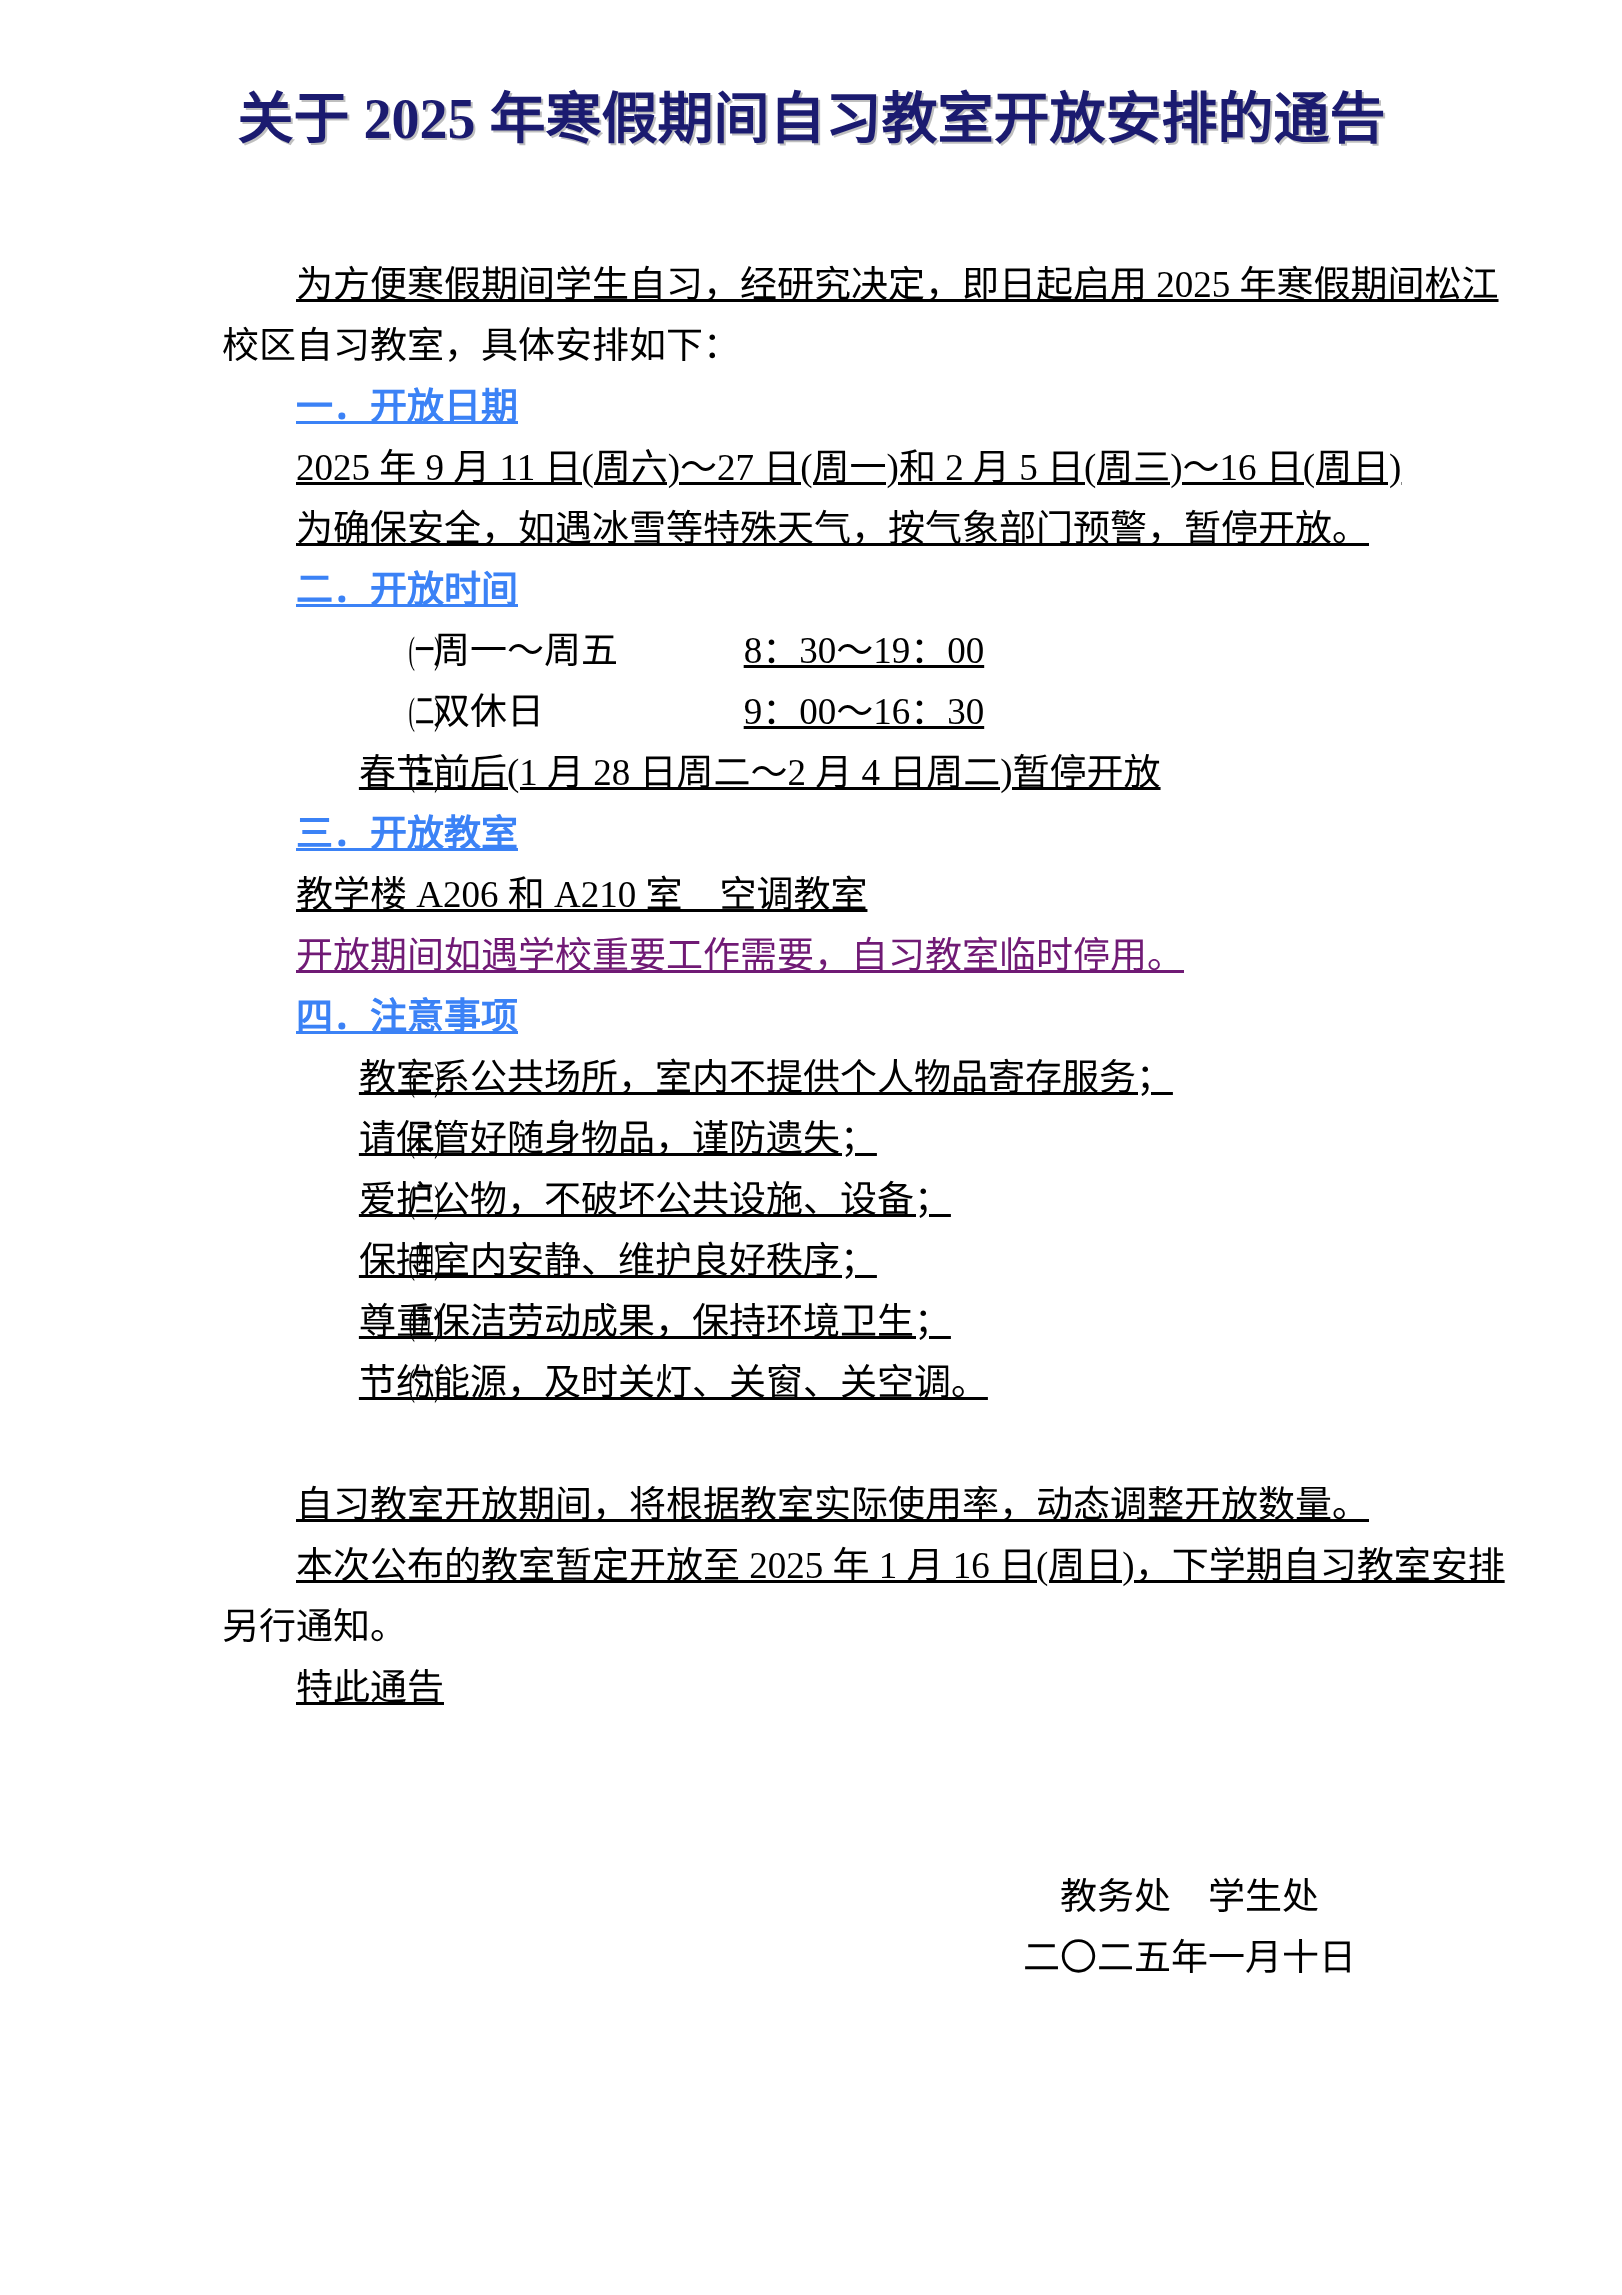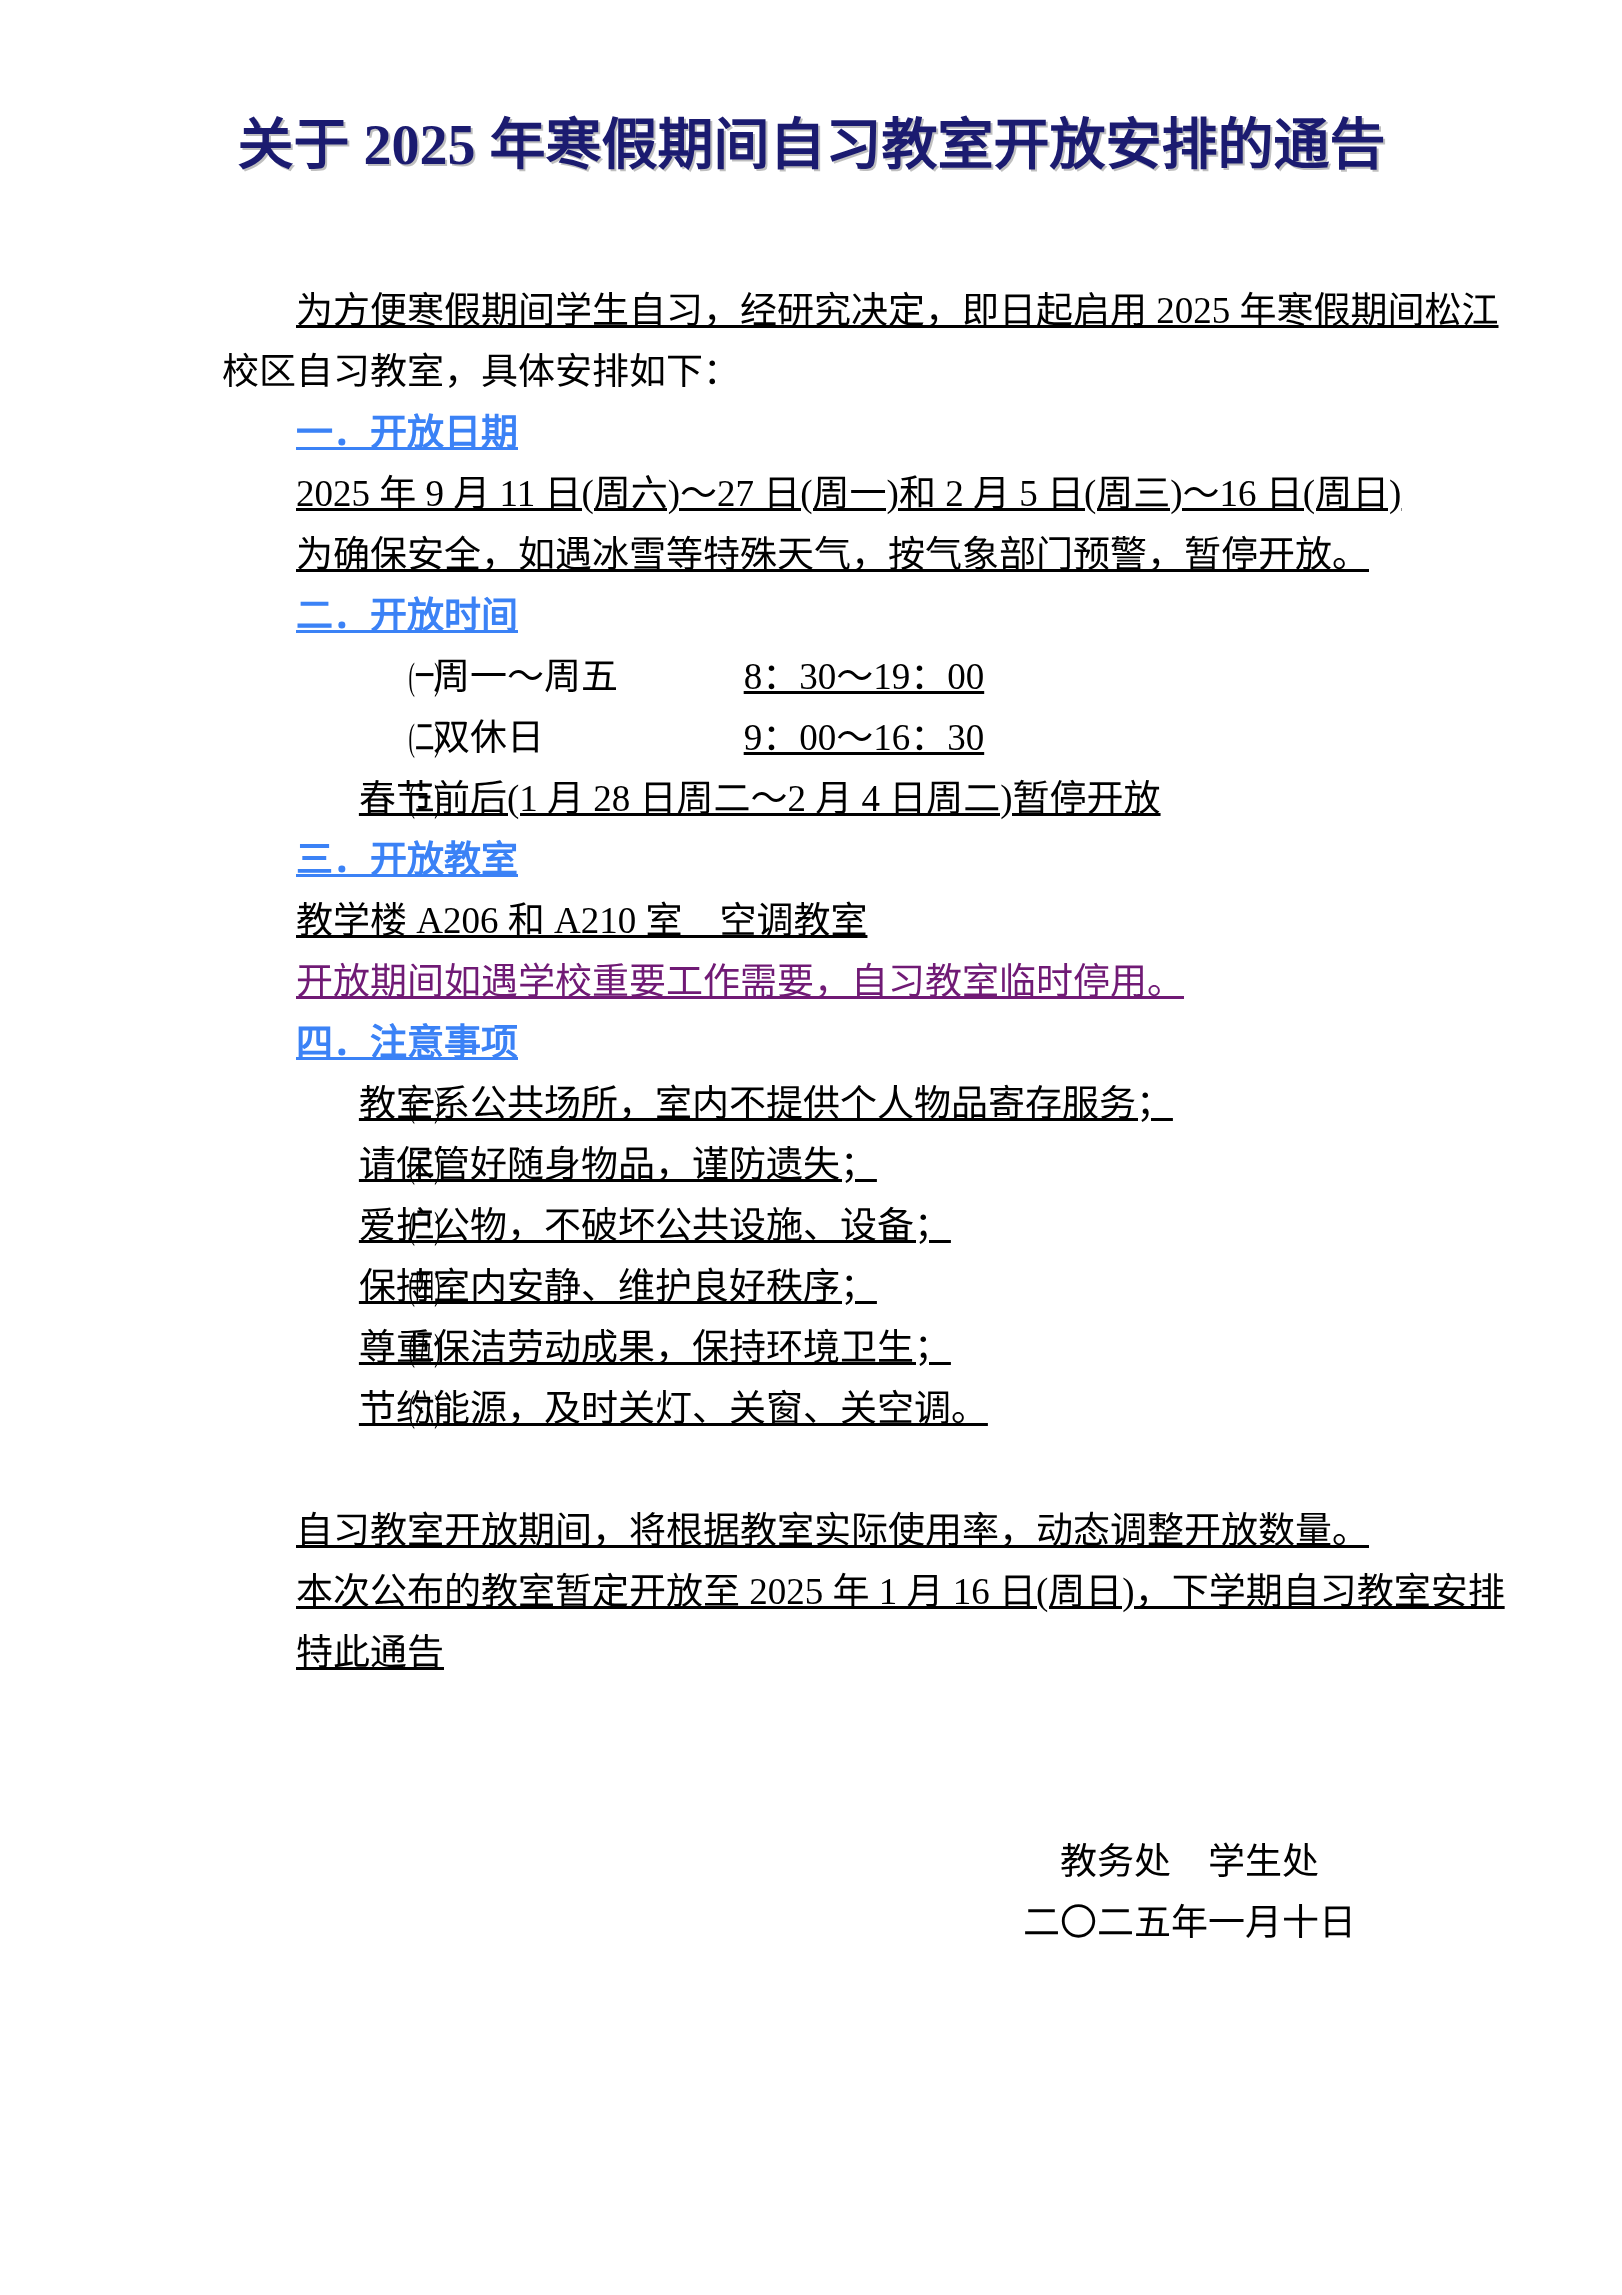--- a/index.html
+++ b/index.html
@@ -11,21 +11,21 @@
     background: #ffffff;
     overflow: hidden;
     font-family: "Liberation Serif", "DejaVu Serif", serif;
     font-size: 37px;
     color: #000000;
   }
   .content { padding: 0 222px; }
 
   .doc-title {
     margin: 0;
-    padding-top: 109px;
+    padding-top: 83px;
     text-align: center;
     font-family: "Liberation Serif", "DejaVu Serif", serif;
     font-size: 56px;
     font-weight: bold;
     color: #1b1b70;
     line-height: 1.3;
     white-space: nowrap;
     text-shadow: 2px 2px 0 rgba(0,0,0,0.25);
   }
 
@@ -132,20 +132,21 @@
         <span class="num"><span>(五)</span></span><span class="item-text">尊重保洁劳动成果，保持环境卫生；</span>
       </div>
       <div class="line indent">
         <span class="num"><span>(六)</span></span><span class="item-text">节约能源，及时关灯、关窗、关空调。</span>
       </div>
 
       <div class="spacer"></div>
 
       <div class="line indent">自习教室开放期间，将根据教室实际使用率，动态调整开放数量。</div>
       <div class="line indent">本次公布的教室暂定开放至 2025 年 1 月 16 日(周日)，下学期自习教室安排</div>
+      <div class="line">另行通知。</div>
       <div class="line indent">特此通告</div>
 
       <div class="spacer"></div>
       <div class="spacer"></div>
 
       <div class="signature">
         <div class="line">教务处　学生处</div>
         <div class="line">二〇二五年一月十日</div>
       </div>
 

